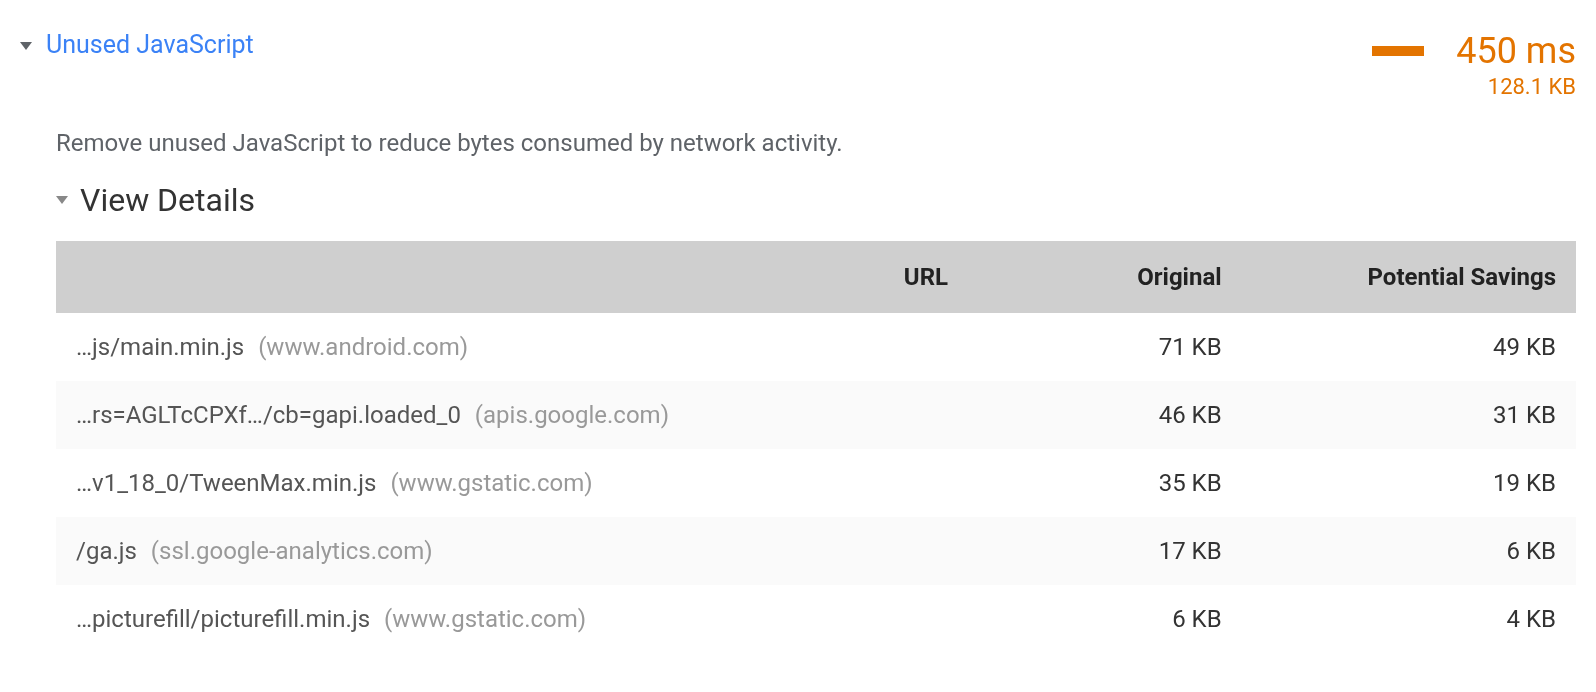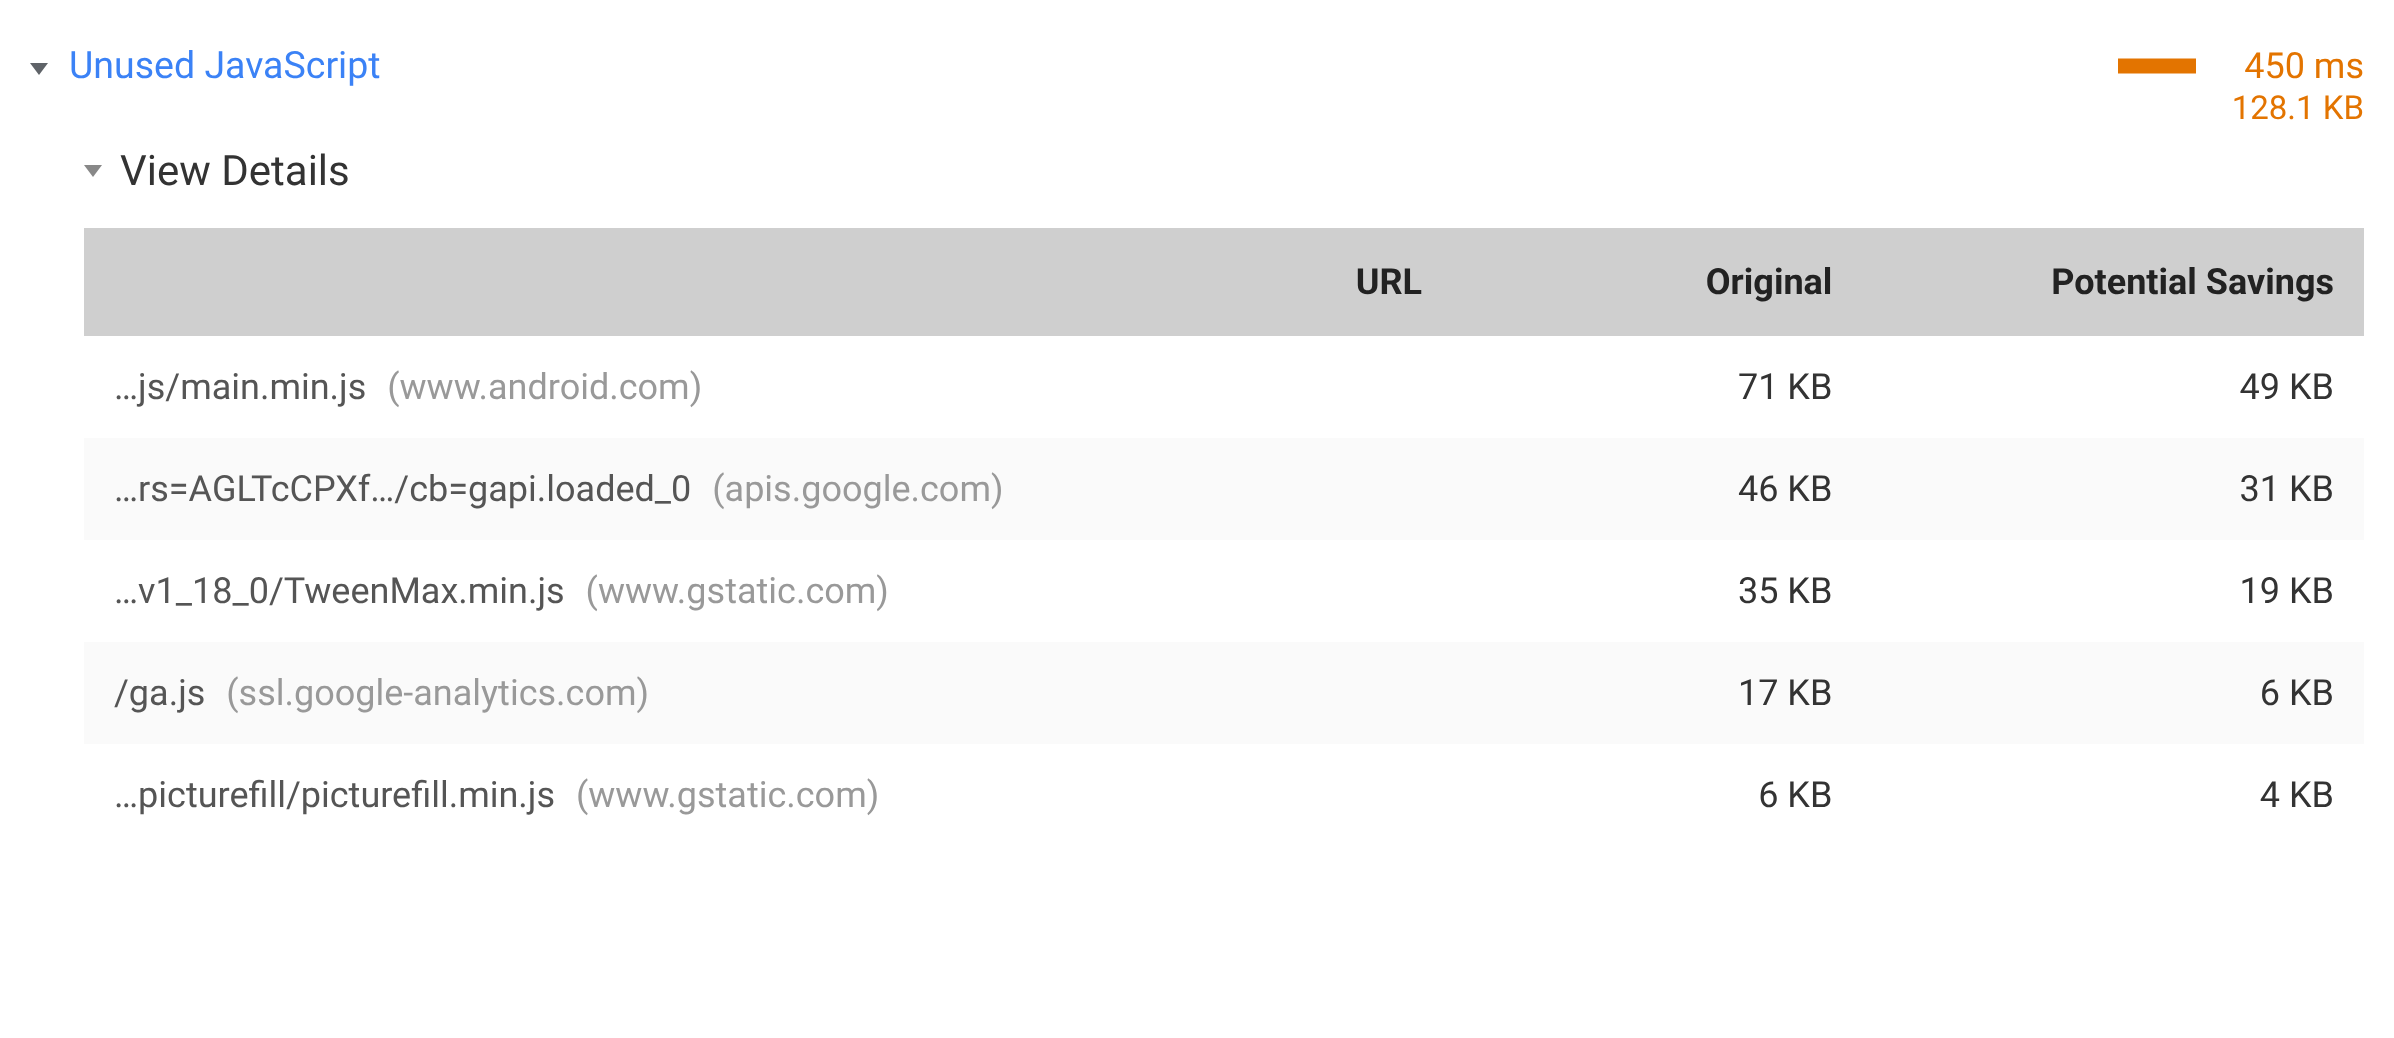--- a/index.html
+++ b/index.html
@@ -54,21 +54,21 @@
       align-items: center;
       gap: 32px;
     }
     .bar {
       width: 52px;
       height: 10px;
       background: #e37400;
     }
     .metric-ms {
       color: #e37400;
-      font-size: 24px;
+      font-size: 36px;
       font-weight: 400;
     }
     .metric-kb {
       color: #e37400;
       font-size: 22px;
       font-weight: 400;
     }
     .audit-body {
       padding-left: 36px;
     }
@@ -88,21 +88,21 @@
     .details-caret {
       width: 0;
       height: 0;
       border-left: 6px solid transparent;
       border-right: 6px solid transparent;
       border-top: 8px solid #888;
       flex-shrink: 0;
     }
     .details-label {
       color: #333;
-      font-size: 28px;
+      font-size: 32px;
     }
     .table {
       width: 100%;
       border-collapse: collapse;
     }
     .table thead tr {
       background: #cfcfcf;
     }
     .table th {
       text-align: right;
@@ -162,20 +162,21 @@
     <div class="audit-header-right">
       <div class="metric-line">
         <div class="bar"></div>
         <div class="metric-ms">450 ms</div>
       </div>
       <div class="metric-kb">128.1 KB</div>
     </div>
   </div>
 
   <div class="audit-body">
+    <div class="audit-description">Remove unused JavaScript to reduce bytes consumed by network activity.</div>
 
     <div class="details-toggle">
       <div class="details-caret"></div>
       <div class="details-label">View Details</div>
     </div>
 
     <table class="table">
       <thead>
         <tr>
           <th class="col-url">URL</th>

